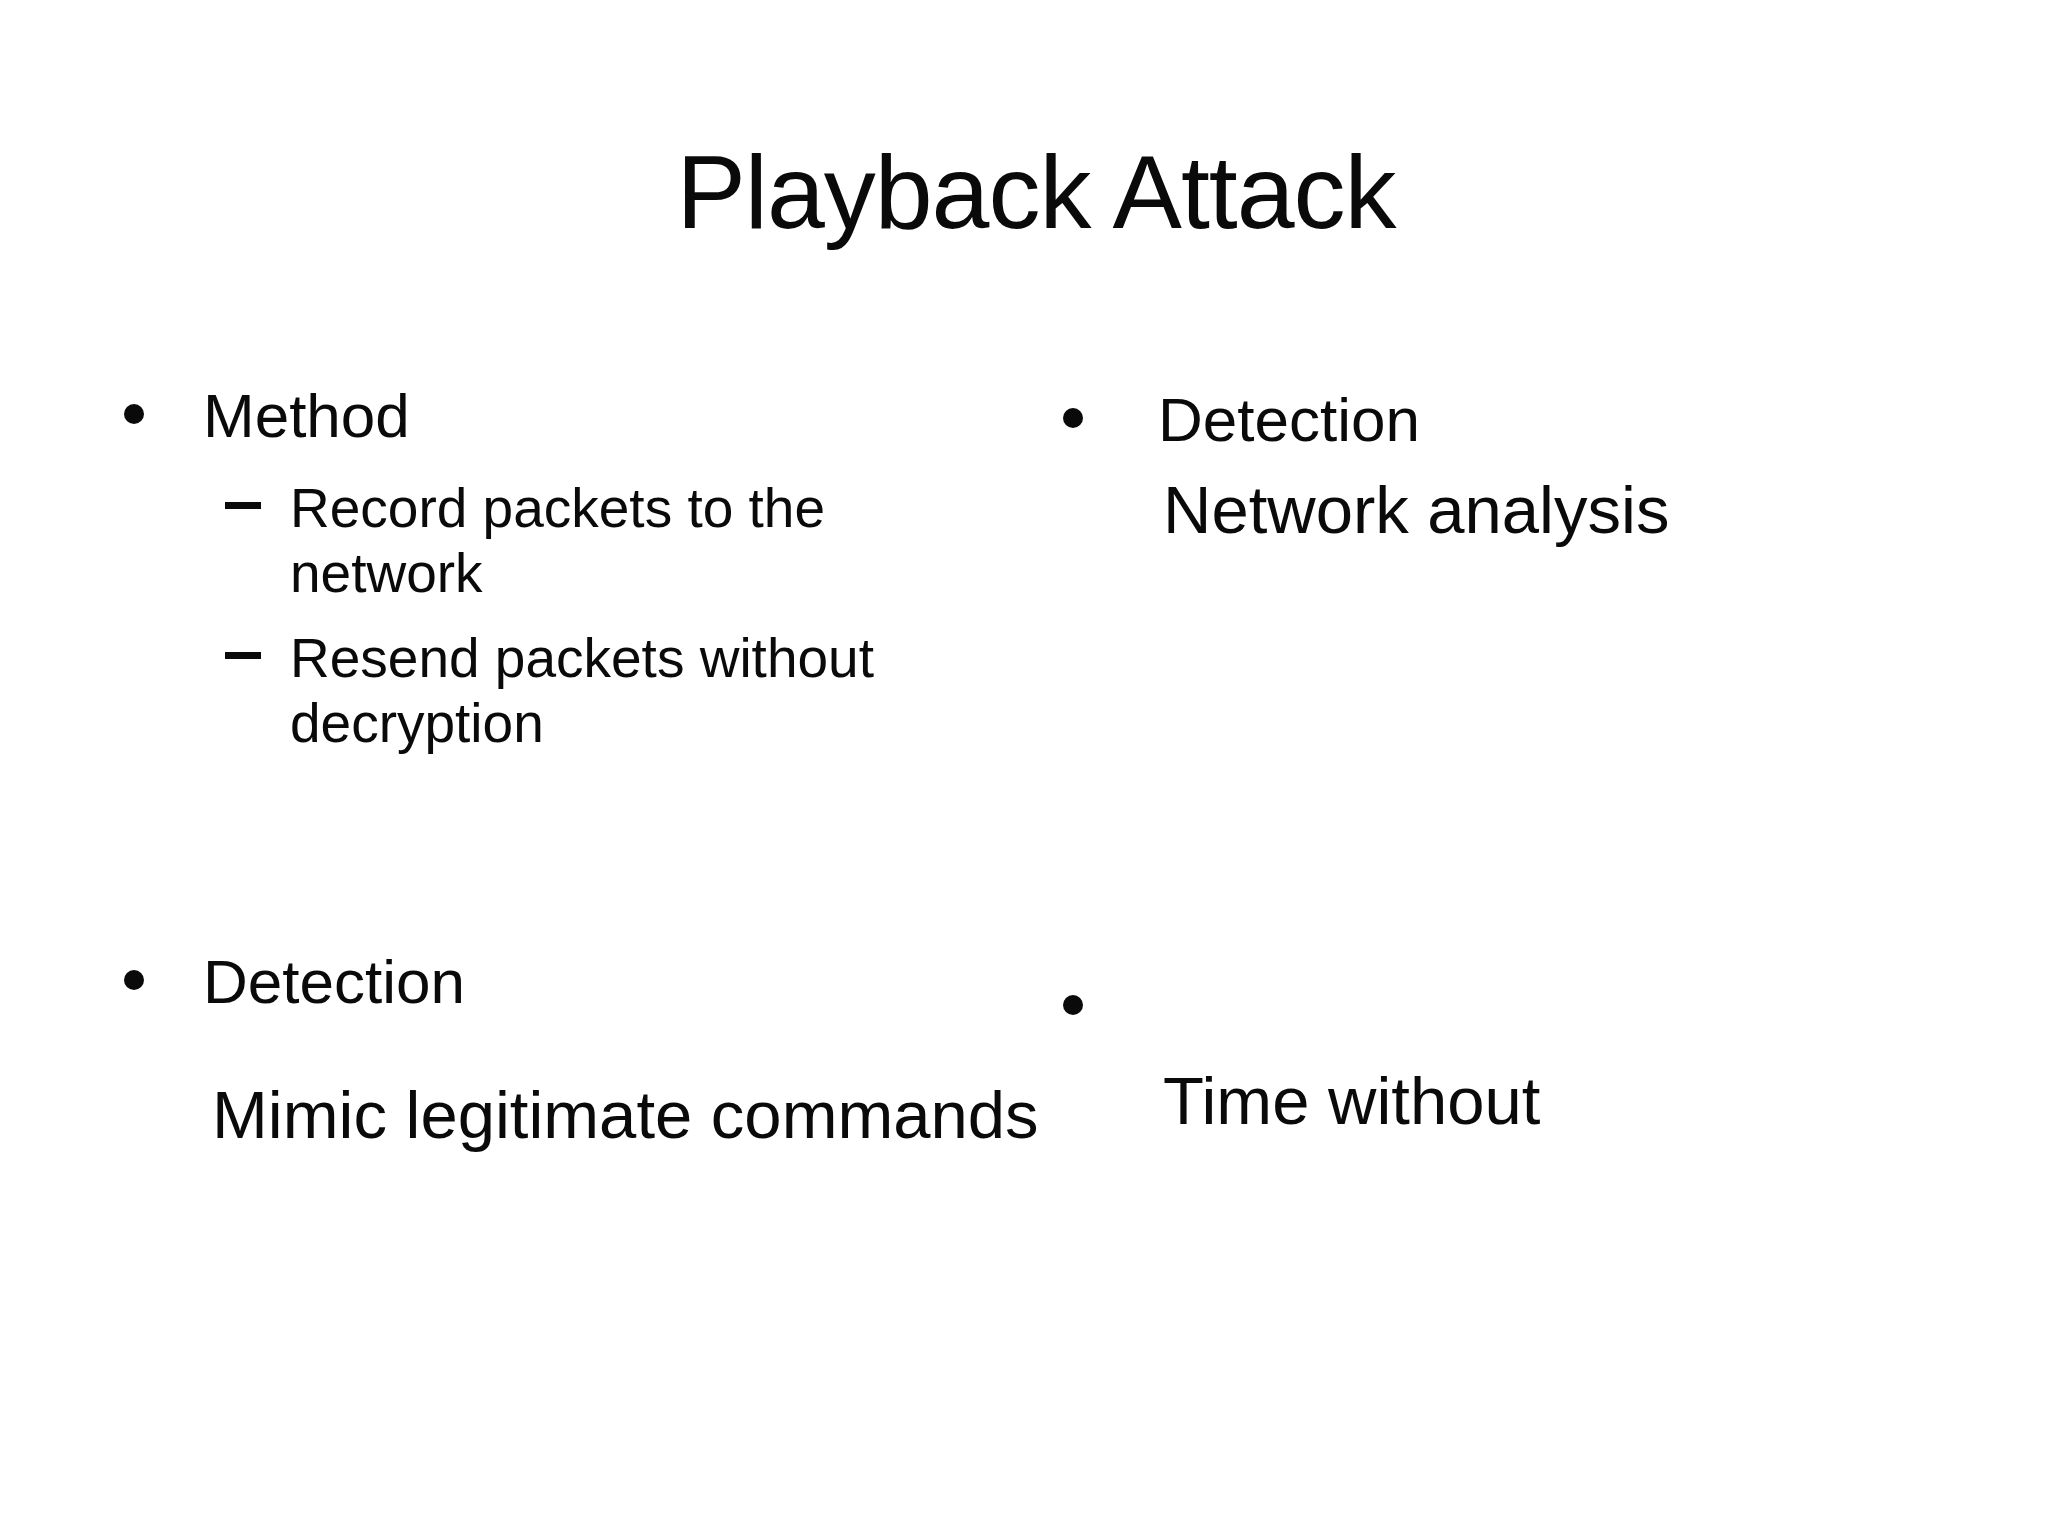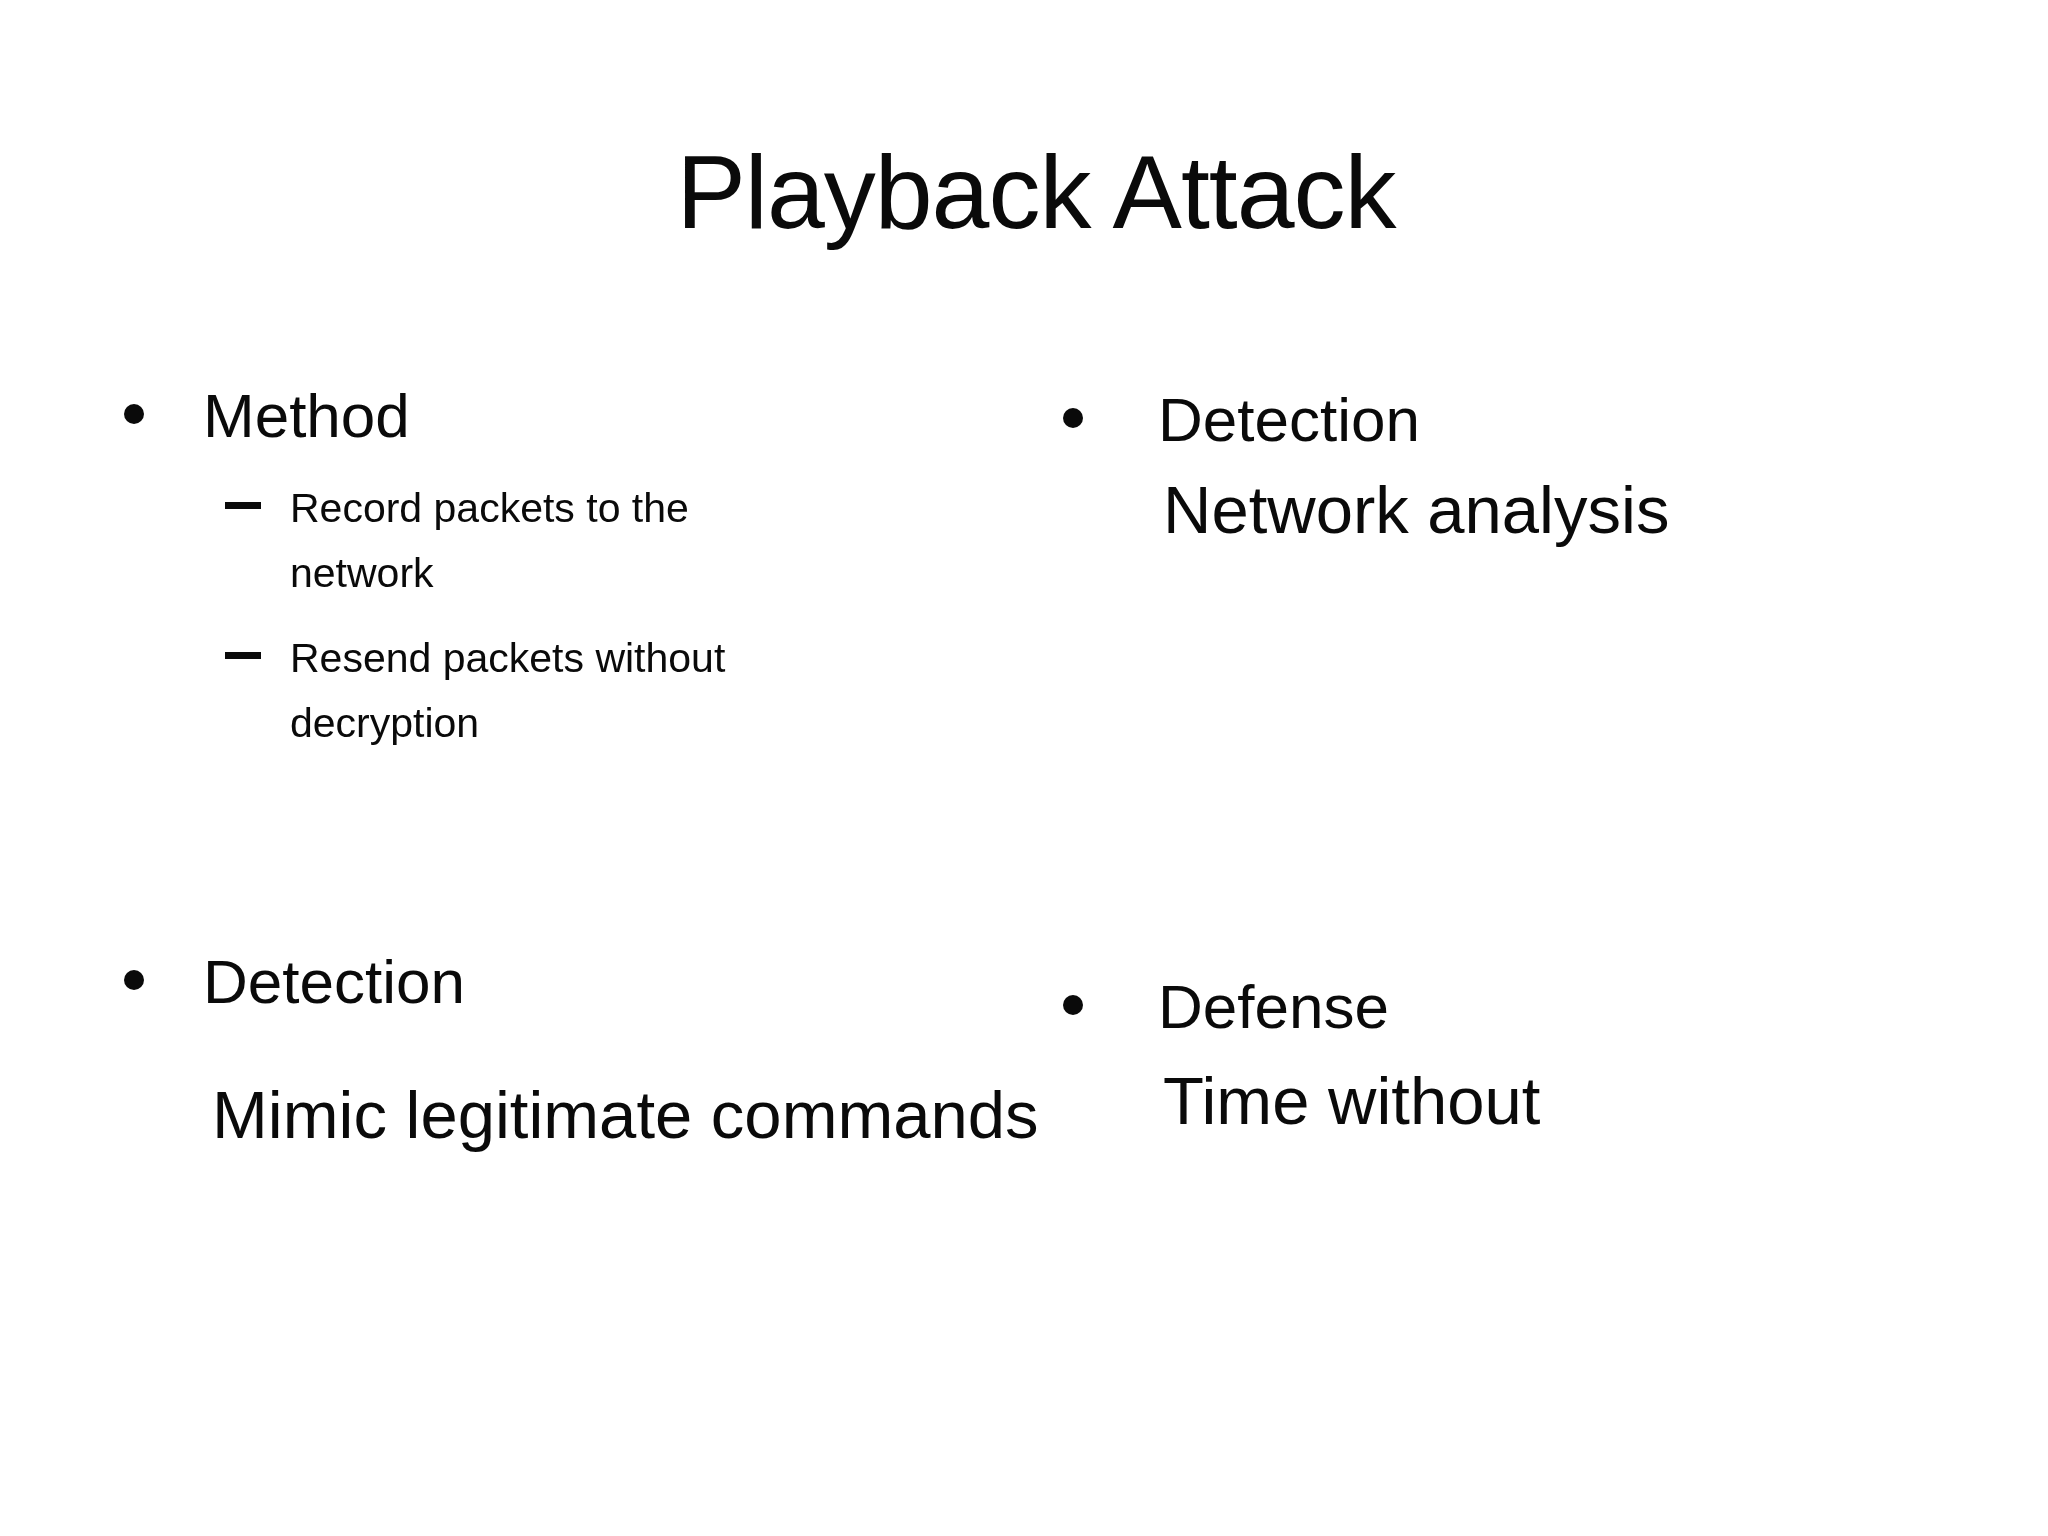--- a/index.html
+++ b/index.html
@@ -68,21 +68,21 @@
   }
   .dash-row .dash {
     flex: 0 0 auto;
     width: 36px;
     height: 7px;
     background: #0a0a0a;
     margin-top: 26px;
   }
   .dash-row .subtext {
     margin-left: 29px;
-    font-size: 41px;
+    font-size: 55px;
     line-height: 65px;
     white-space: pre-line;
     width: 620px;
   }
   .dash-row-1 { top: 476px; }
   .dash-row-2 { top: 626px; }
 
   
   .plain-sub {
     position: absolute;
@@ -127,18 +127,17 @@
 
   <div class="bullet-row row-detection">
     <span class="dot"></span>
     <span class="heading">Detection</span>
   </div>
 
   <div class="plain-sub sub-network">Network analysis</div>
 
   <div class="bullet-row row-defense">
     <span class="dot"></span>
-    <span class="heading">Defense</span>
   </div>
 
   <div class="plain-sub sub-time">Time without</div>
 
 </div>
 
 </body></html>

